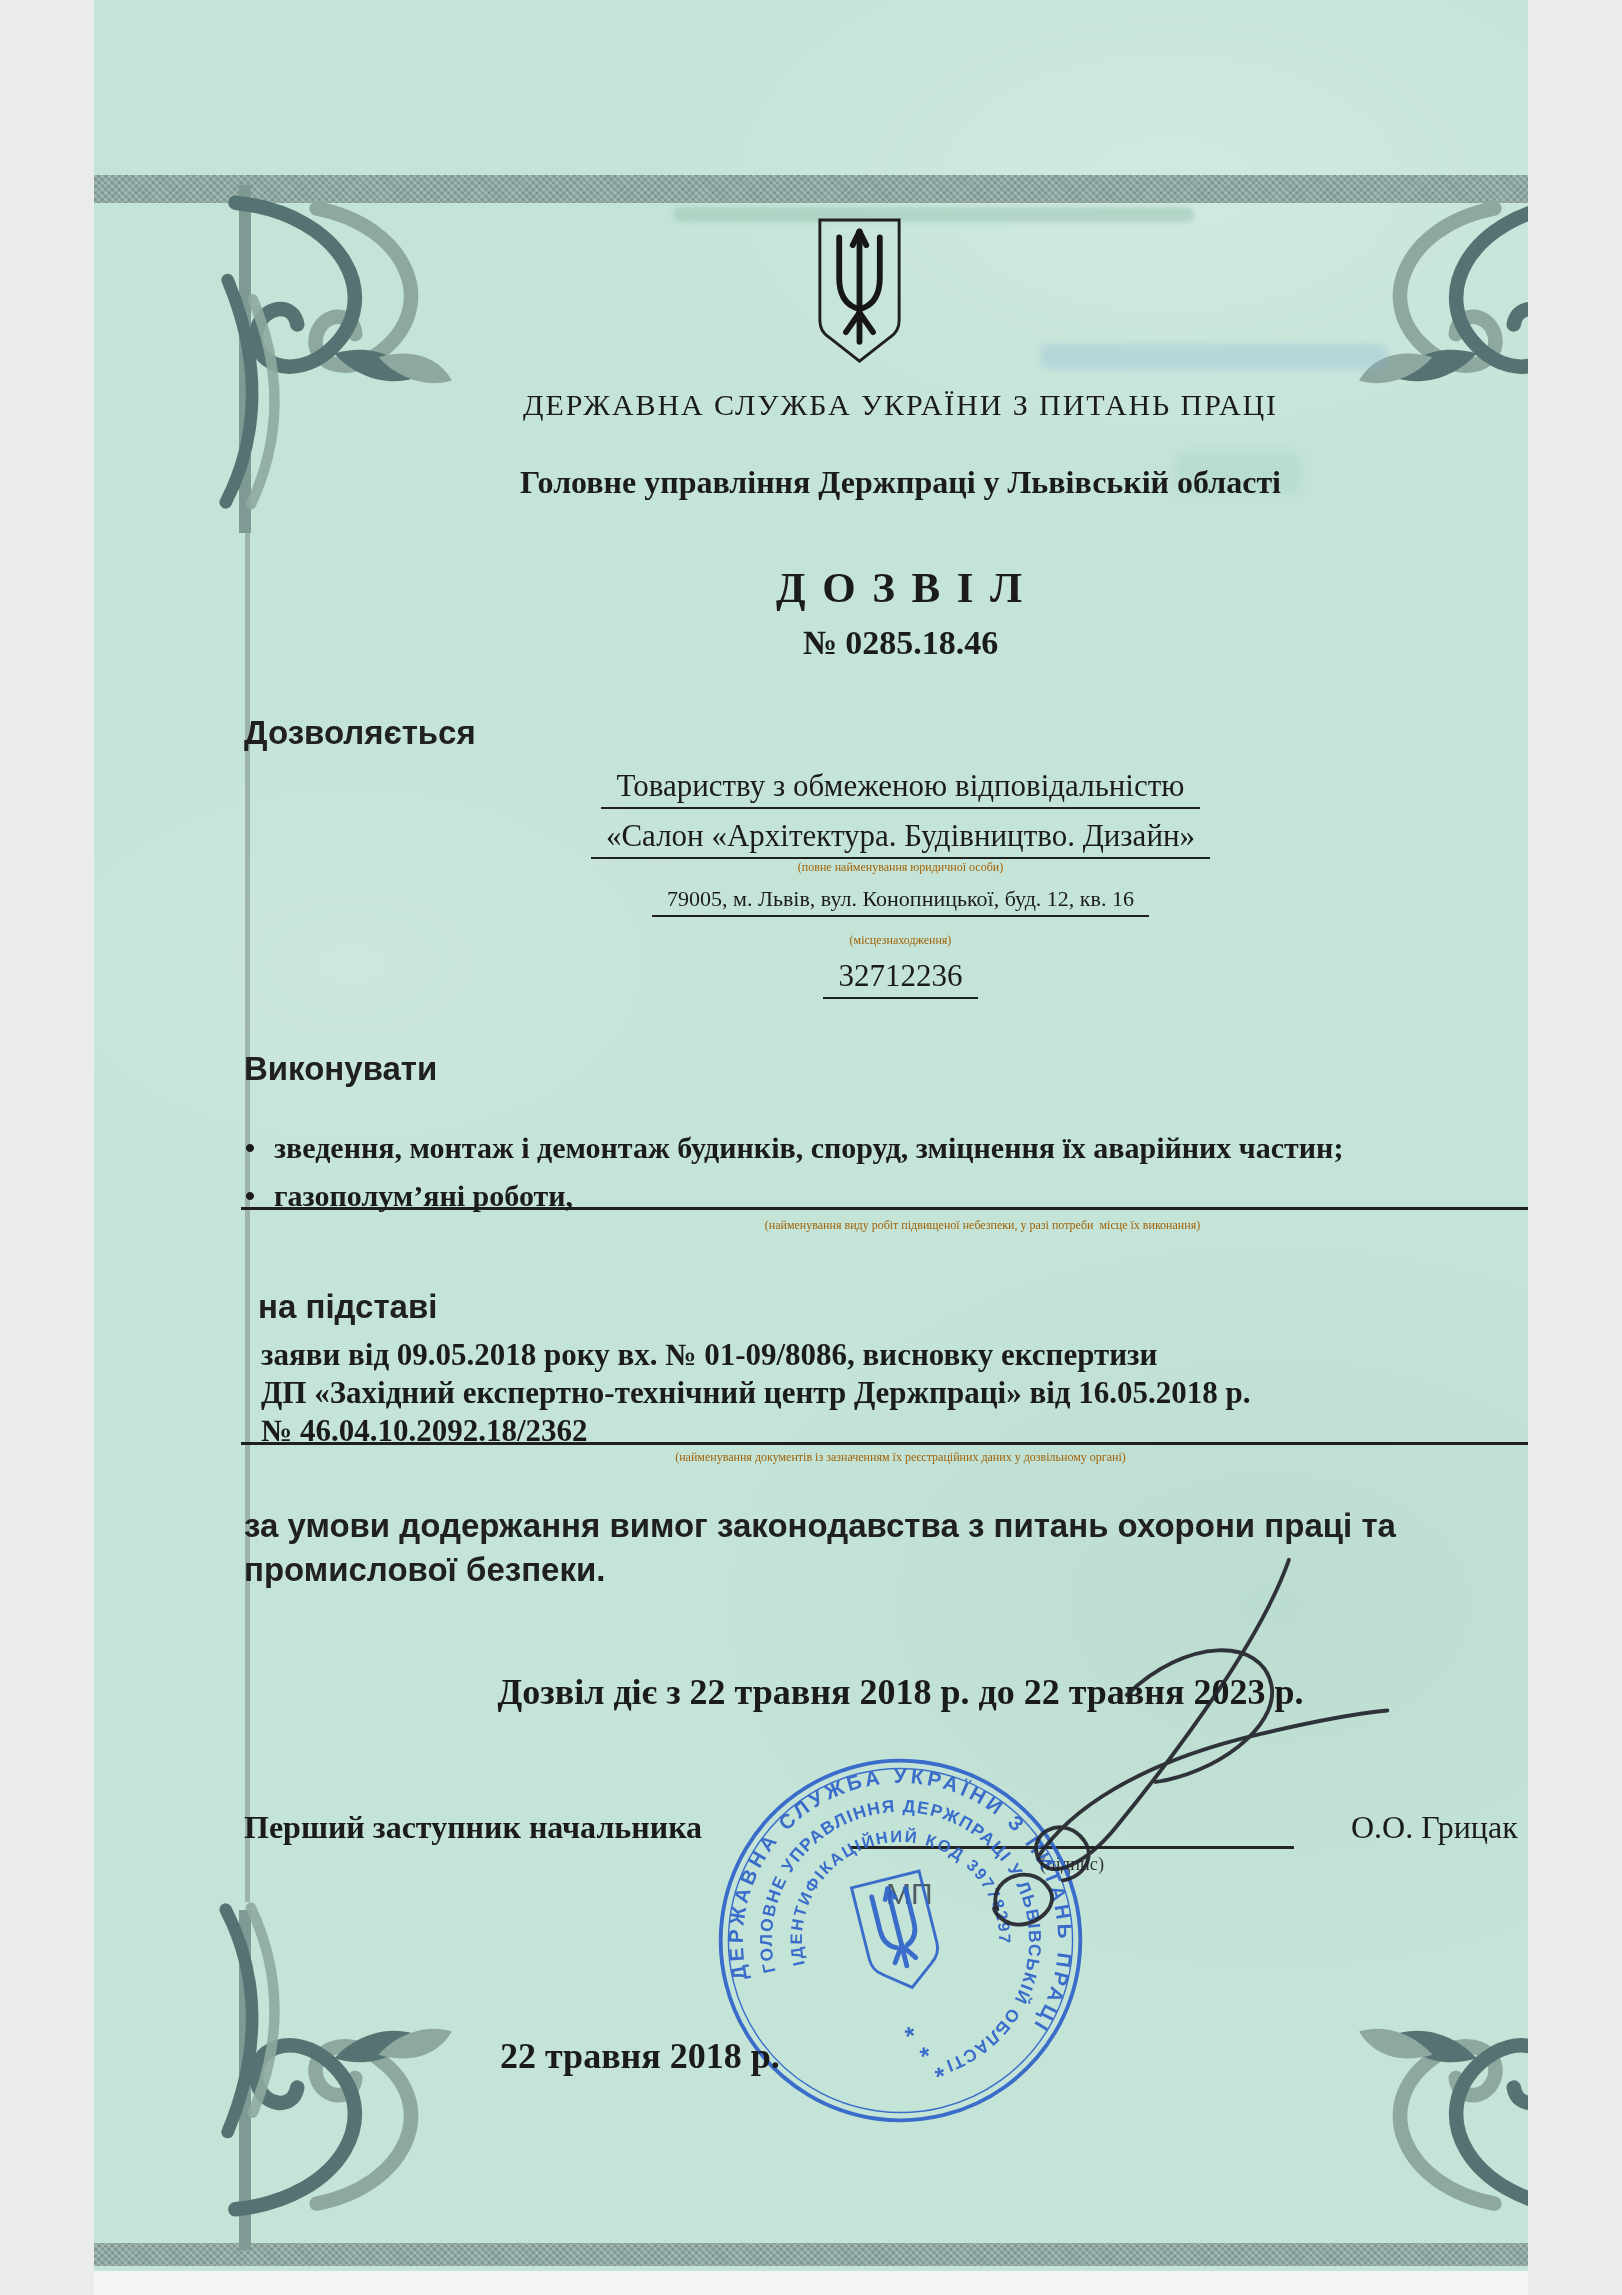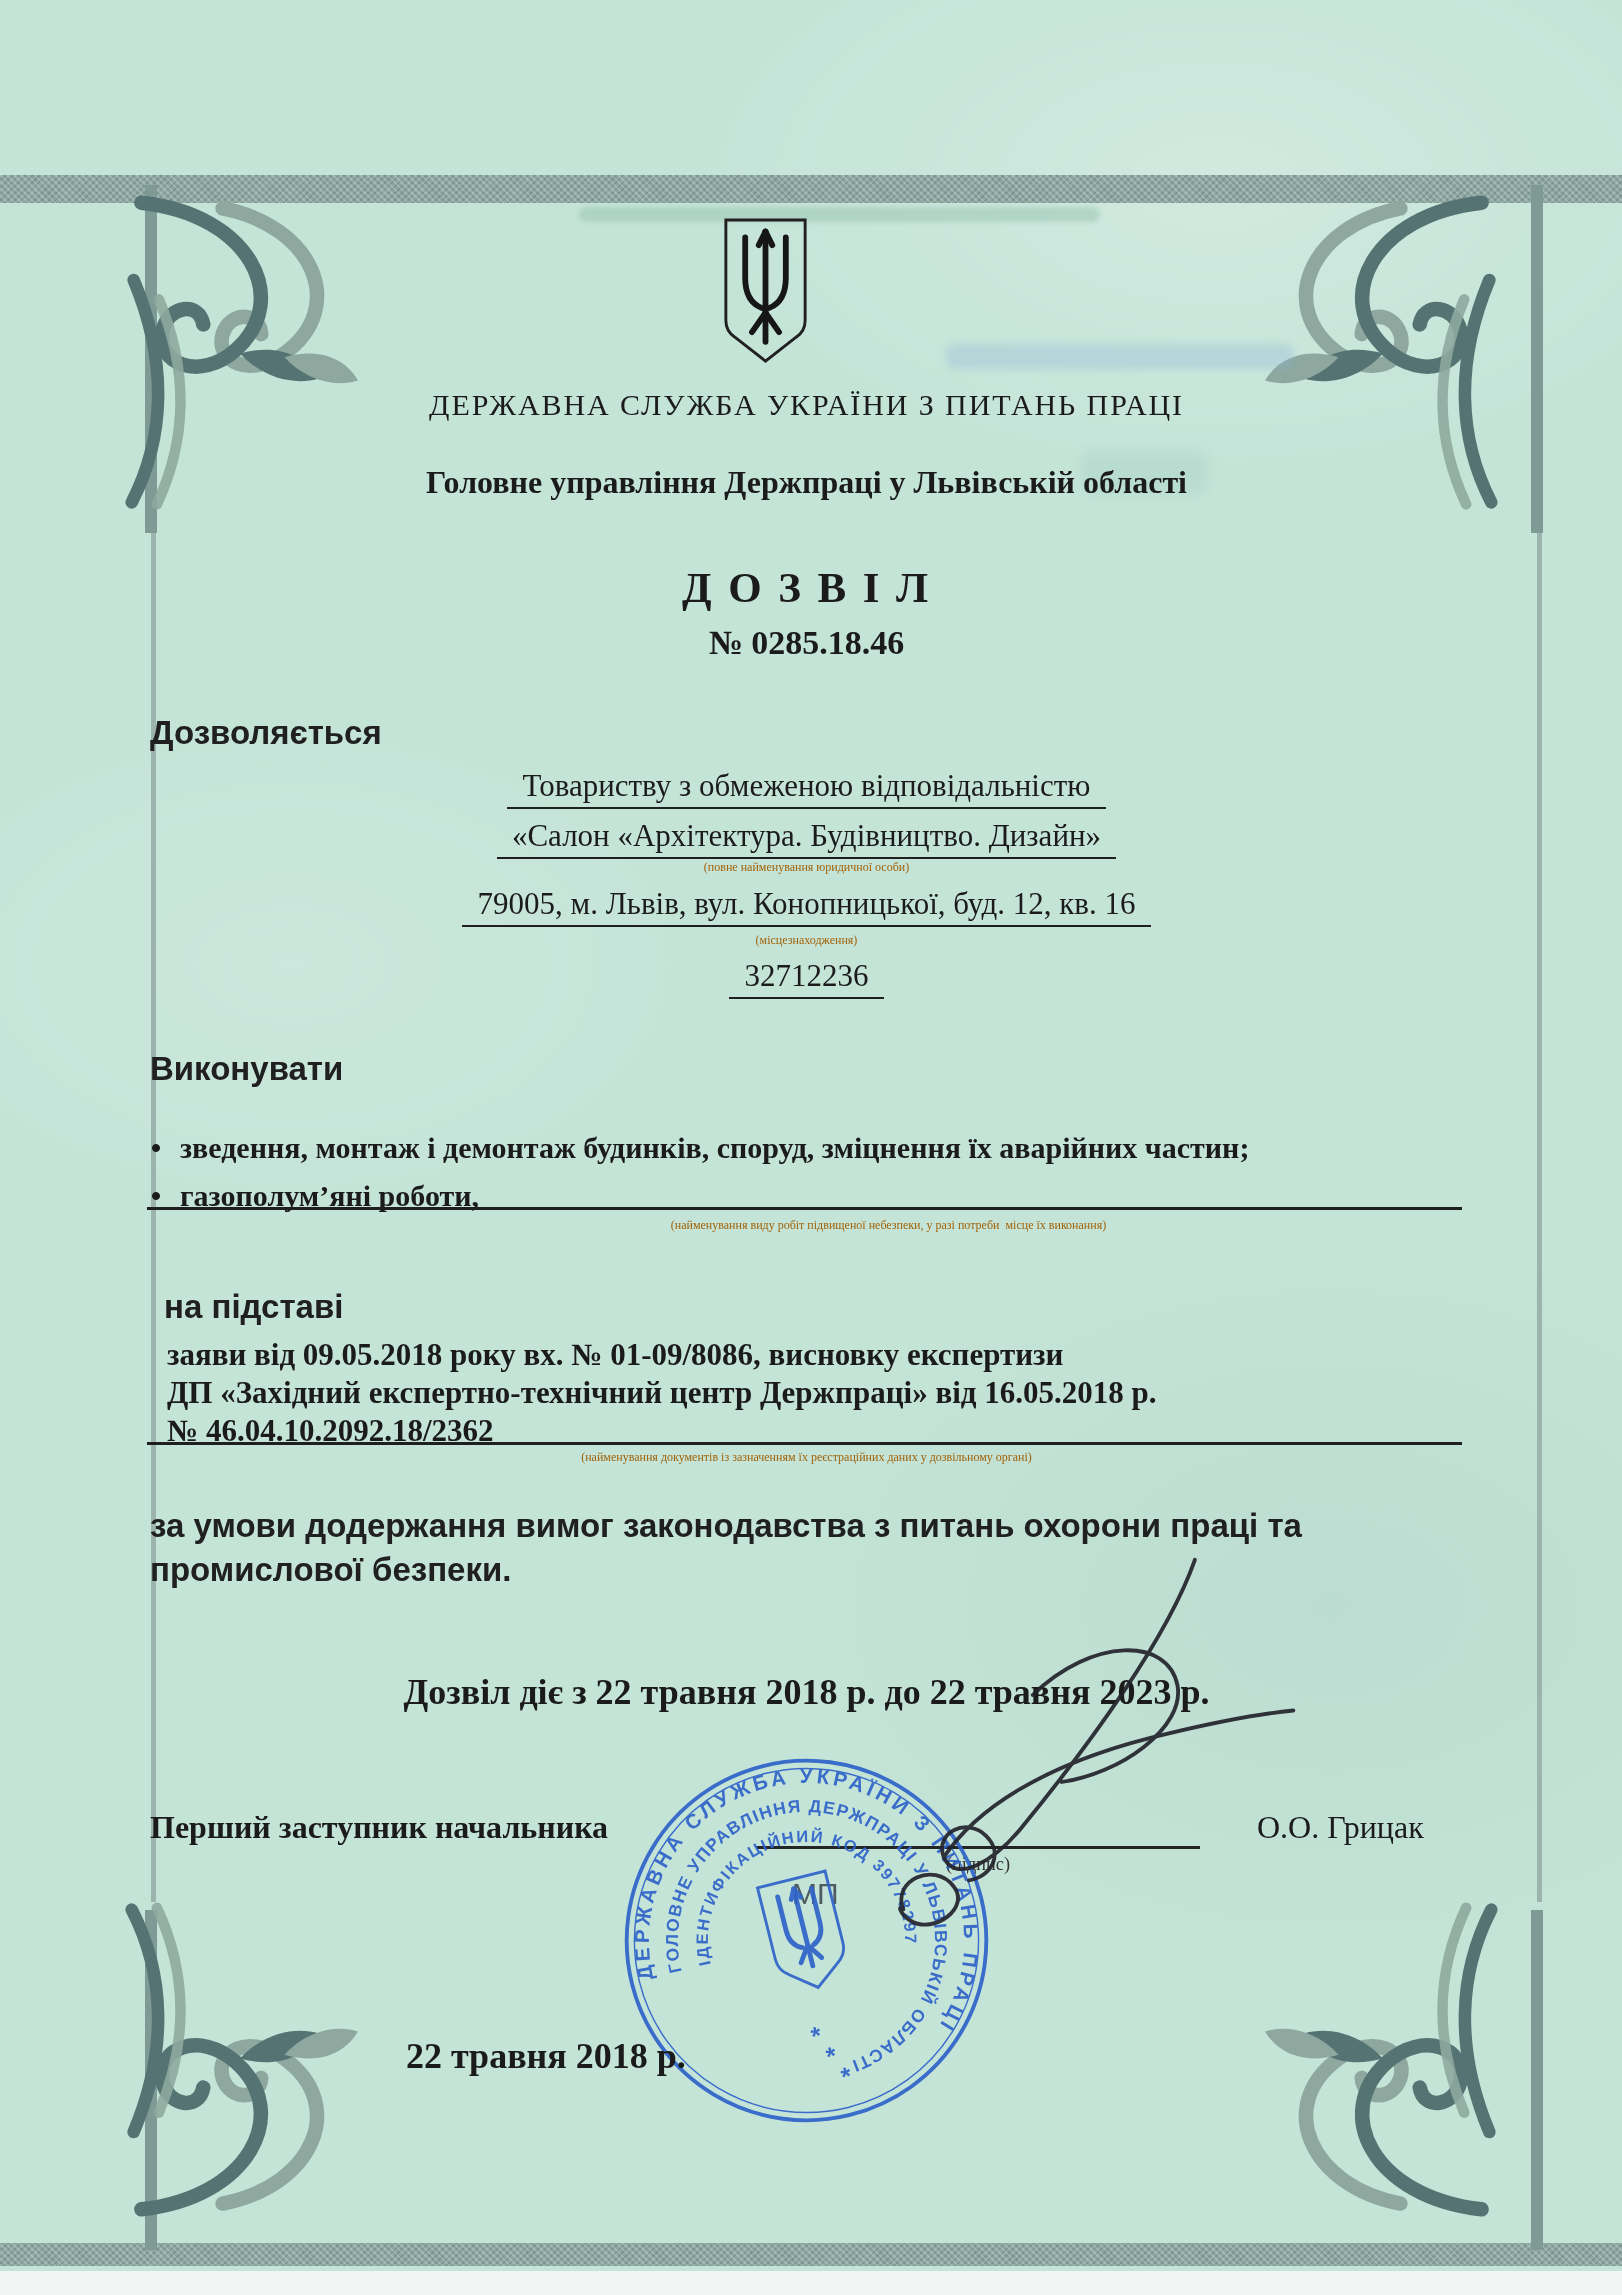--- a/index.html
+++ b/index.html
@@ -1,16 +1,16 @@
 <!DOCTYPE html>
 <html lang="uk"><head>
 <meta charset="utf-8">
 <style>
   html,body{margin:0;padding:0;background:#e9ece9;}
-  .page{position:relative;width:1622px;height:2295px;margin:0 auto;overflow:hidden;
+  .page{position:relative;width:1434px;height:2295px;margin:0 auto;overflow:hidden;
         background:#c5e4d8;font-family:"Liberation Serif",serif;color:#1b1b1b;}
   .page::before{content:"";position:absolute;inset:0;pointer-events:none;
         background:
           radial-gradient(869px 483px at 75% 8%, rgba(255,255,255,.20), transparent 60%),
           radial-gradient(676px 406px at 18% 42%, rgba(255,255,255,.12), transparent 60%),
           radial-gradient(869px 579px at 82% 70%, rgba(110,155,145,.10), transparent 65%);}
   
   .band{position:absolute;left:0;width:1622px;background-color:#8fa7a2;
         background-image:repeating-linear-gradient(45deg, rgba(255,255,255,.20) 0 1.9px, transparent 1.9px 4.8px),
                          repeating-linear-gradient(-45deg, rgba(25,55,50,.16) 0 1.9px, transparent 1.9px 4.8px);}
@@ -45,21 +45,21 @@
   .number{top:624px;font-size:34px;font-weight:bold}
   .lbl{font-family:"Liberation Sans",sans-serif;font-size:33px;font-weight:bold;color:#202020}
   .lbl.dozv{top:714px}
   .lbl.vyk{top:1050px}
   .lbl.pidst{top:1288px;left:164px}
   .uline{display:inline-block;border-bottom:2.9px solid #1f1f1f;padding:0 15.4px 2.9px}
   .l-comp1{top:768px;font-size:31px}
   .l-comp2{top:818px;font-size:31px}
   .cap{font-size:12px;color:#a16207;white-space:pre-wrap}
   .cap.c1{top:860px}
-  .l-addr{top:886px;font-size:31px}
+  .l-addr{top:886px;font-size:22px}
   .cap.c2{top:933px}
   .l-edr{top:958px;font-size:31px}
   .cap.c3{top:1006px}
   .works{top:1124px;left:145px;width:1332px;list-style:none;margin:0;padding:0}
   .works li{font-size:30px;font-weight:bold;line-height:48px;padding-left:35px;position:relative}
   .works li::before{content:"\2022";position:absolute;left:5.8px;top:0}
   .rule{position:absolute;height:2.9px;background:#1f1f1f}
   .rule.works{left:147px;top:1207px;width:1315px}
   .rule.basis{left:147px;top:1442px;width:1315px}
   .cap.works-cap{top:1218px;left:290px;width:1197px;text-align:center}

